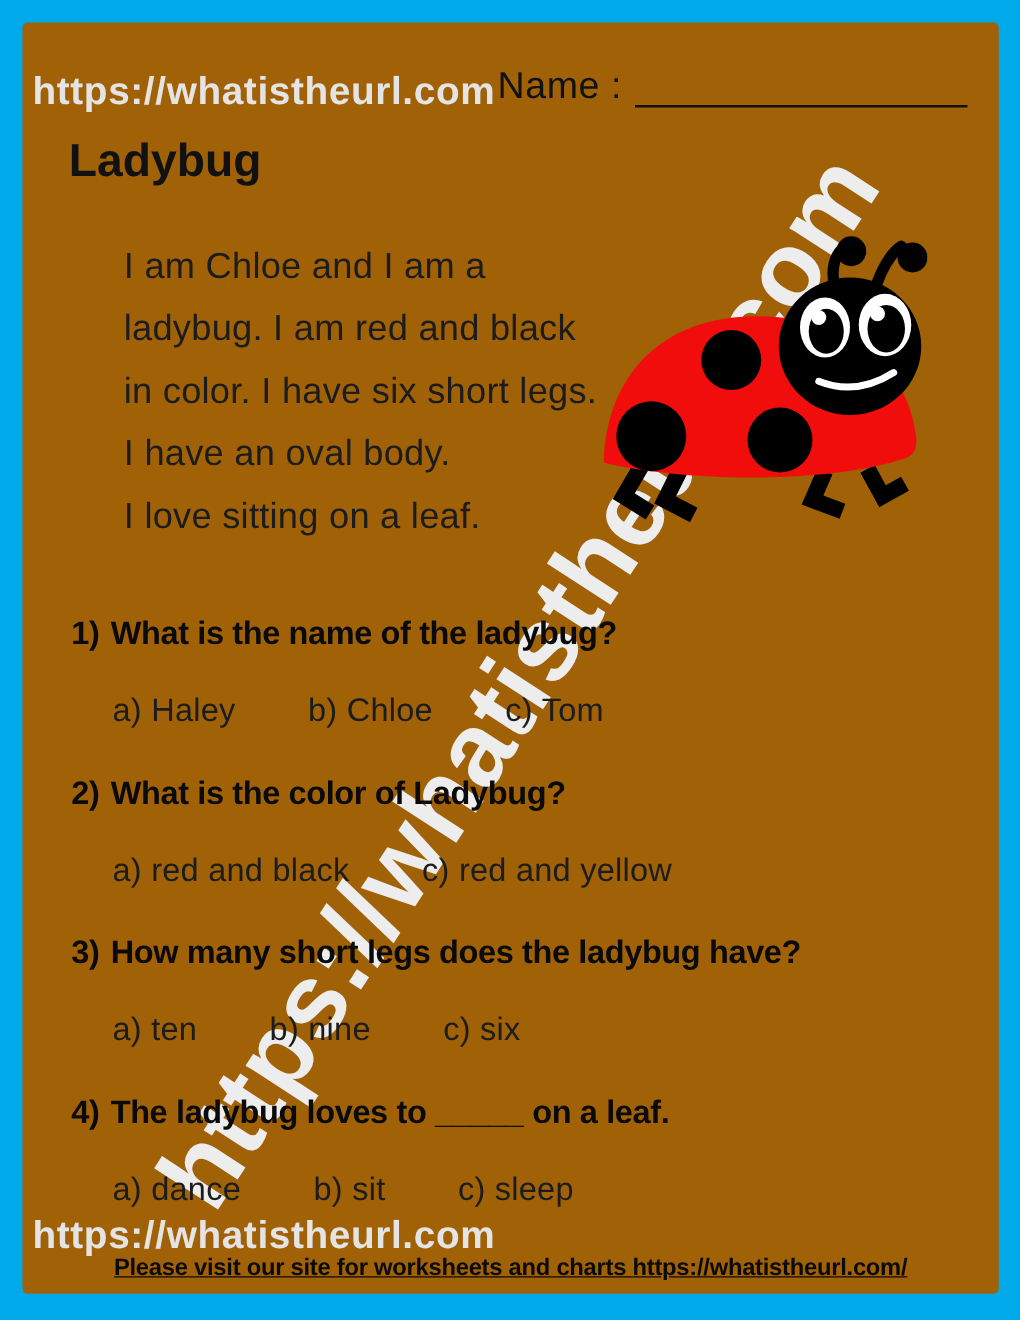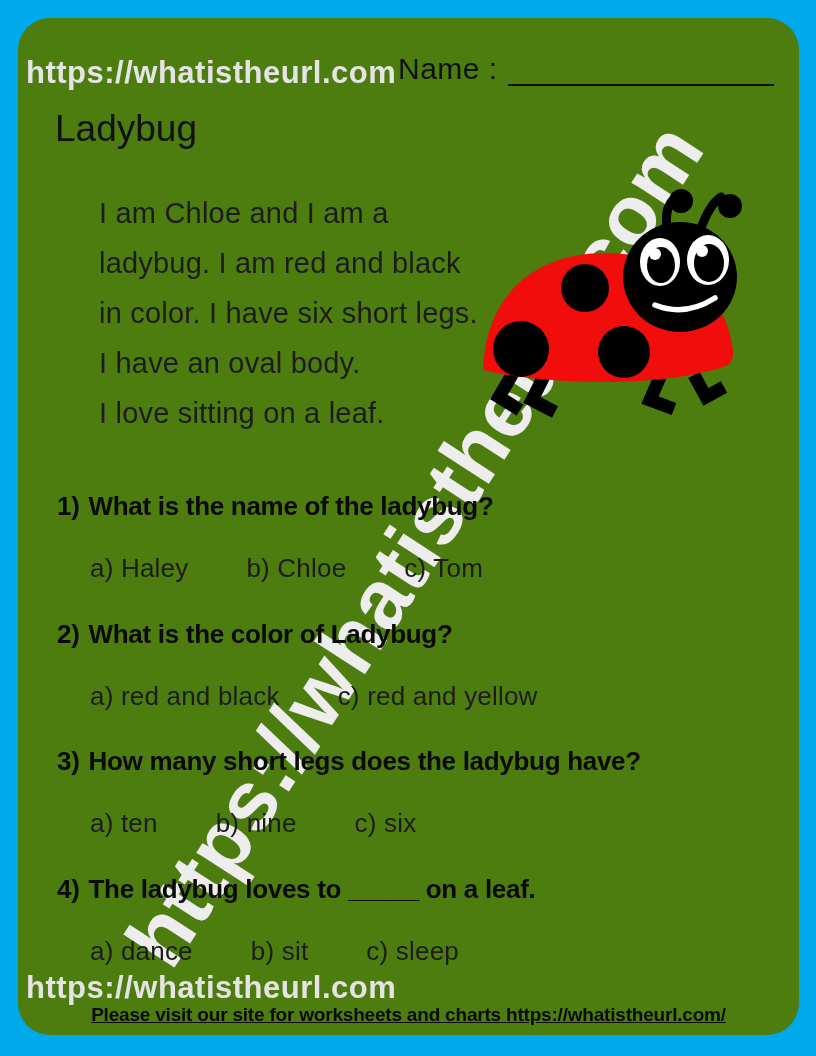--- a/index.html
+++ b/index.html
@@ -7,22 +7,22 @@
   body {
     font-family: "Liberation Sans", sans-serif;
     background: var(--border-color, #00a9ea);
     position: relative;
     overflow: hidden;
   }
   .page {
     position: absolute;
     left: 18px; top: 18px;
     width: 781px; height: 1017px;
-    background: #4d7c0f;
-    border-radius: 32px;
+    background: #a16207;
+    border-radius: 4px;
     overflow: hidden;
   }
   .wm {
     position: absolute;
     color: #e4e4e4;
     font-weight: bold;
     white-space: nowrap;
     z-index: 0;
     letter-spacing: 0.5px;
   }
@@ -45,21 +45,21 @@
   .name-label { line-height: 34px; letter-spacing: 0.5px; }
   .name-underline {
     display: inline-block;
     width: 266px; height: 32px;
     border-bottom: 2.5px solid #111;
     margin-left: 10px;
   }
 
   .title {
     left: 37px; top: 90px;
-    font-size: 37px; font-weight: normal;
+    font-size: 37px; font-weight: bold;
     color: #111; letter-spacing: 0px;
   }
 
   .passage { left: 37px; top: 170px; margin-left: 44px; }
   .passage-line {
     font-size: 29px; line-height: 50px;
     color: #1c1c1c; letter-spacing: 0.2px;
   }
 
   .ladybug { left: 462px; top: 152px; width: 262px; height: 258px; }

